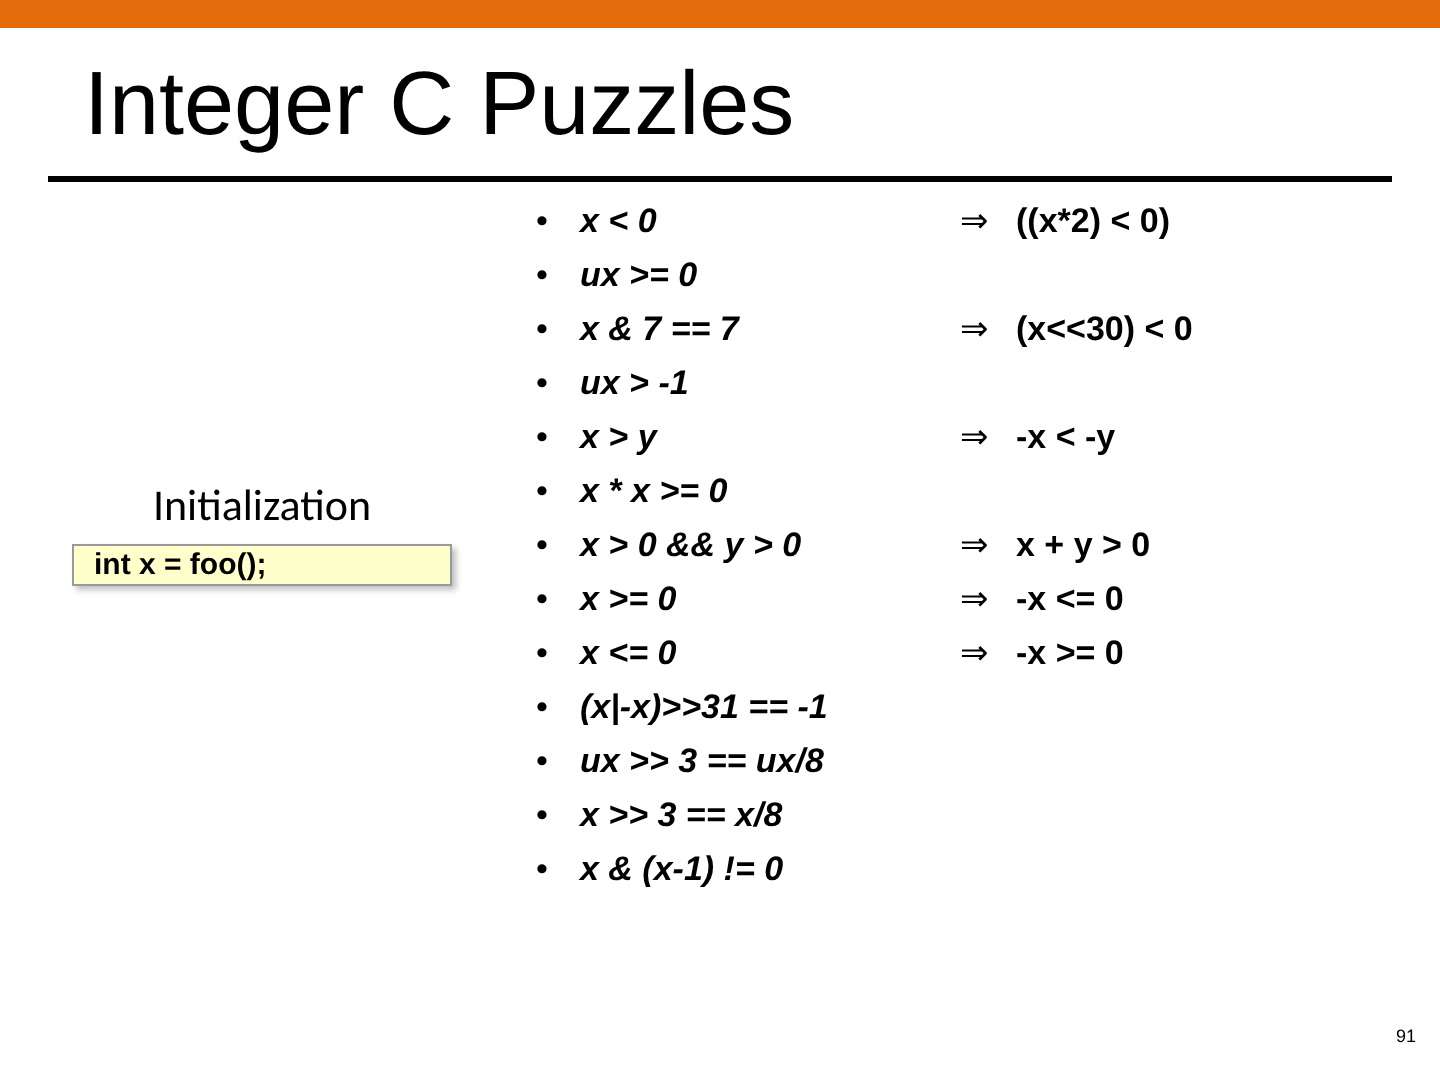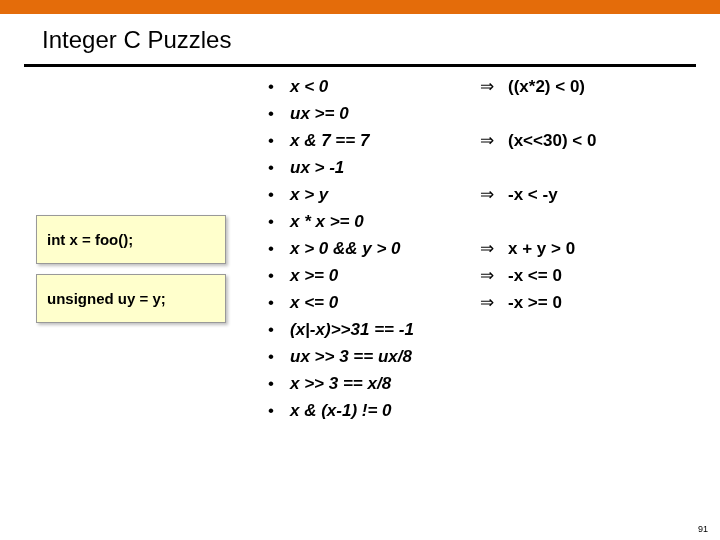--- a/index.html
+++ b/index.html
@@ -11,21 +11,21 @@
     font-family: "Times New Roman", Times, serif;
     color: #000;
     overflow: hidden;
   }
   .top-bar {
     height: 14px;
     background: #e46c0a;
   }
   .title {
     font-family: Arial, Helvetica, sans-serif;
-    font-size: 24px;
+    font-size: 45px;
     font-weight: 400;
     margin: 12px 0 10px 42px;
   }
   .title-rule {
     border: none;
     border-top: 3px solid #000;
     margin: 0 24px 0 24px;
   }
   .content {
     position: relative;
@@ -41,21 +41,21 @@
   .init-heading {
     font-family: Calibri, Arial, sans-serif;
     font-size: 22px;
     text-align: center;
     margin-bottom: 6px;
   }
   .init-box {
     background: #ffffcc;
     border: 1px solid #999;
     box-shadow: 2px 2px 3px rgba(0,0,0,0.25);
-    padding: 15px 10px;
+    padding: 1px 10px;
     margin-bottom: 10px;
     font-family: Arial, Helvetica, sans-serif;
     font-size: 15px;
     font-weight: bold;
     white-space: nowrap;
   }
   .puzzles {
     position: absolute;
     left: 268px;
     top: 6px;
@@ -81,39 +81,39 @@
     width: 190px;
     font-style: italic;
   }
   .imp {
     width: 28px;
     font-weight: normal;
   }
   .page-num {
     position: absolute;
     right: 12px;
-    bottom: 6px;
+    bottom: 17px;
     font-family: Arial, Helvetica, sans-serif;
     font-size: 9px;
     color: #000;
   }
 </style>
 </head>
 <body>
 
 <div class="top-bar"></div>
 
 <div class="title">Integer C Puzzles</div>
 <hr class="title-rule">
 
 <div class="content">
 
   <div class="init-block">
+    <div class="init-heading">Initialization</div>
     <div class="init-box">int x = foo();</div>
-    <div class="init-box">unsigned uy = y;</div>
   </div>
 
   <div class="puzzles">
     <table>
       <tbody id="puzzle-rows">
           <tr>
             <td class="bul">•</td>
             <td class="lhs">x &lt; 0</td>
             <td class="imp">⇒</td>
             <td>((x*2) &lt; 0)</td>

